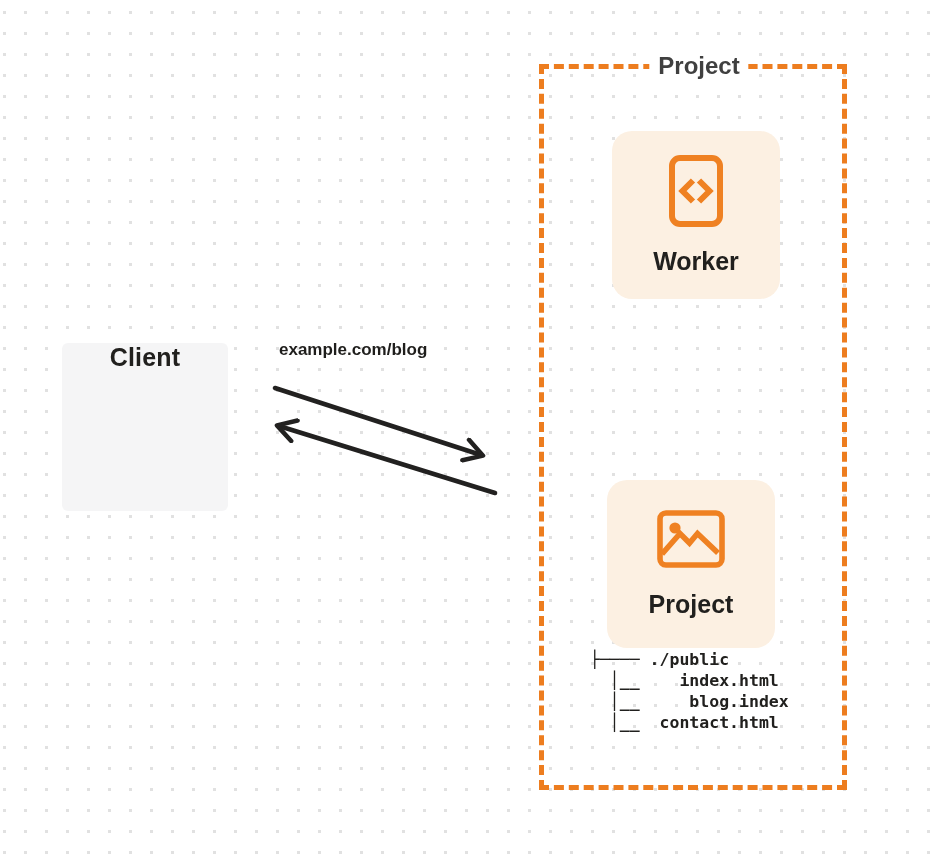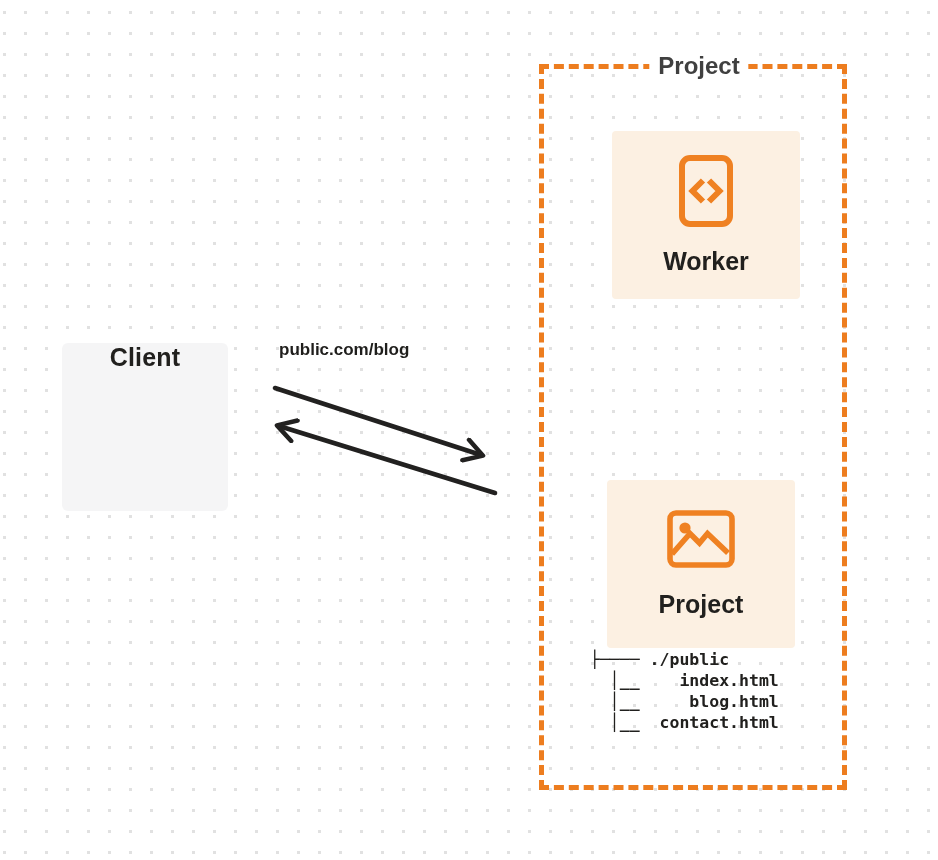--- a/index.html
+++ b/index.html
@@ -34,22 +34,22 @@
   }
   .project-label {
     position:absolute; top:-18px; left:calc(50% + 6px);
     transform:translateX(-50%);
     background:#ffffff; padding:0 9px;
     font-size:24px; font-weight:700; color:#404040;
     white-space:nowrap; line-height:30px;
   }
   .card {
     position:absolute;
-    width:188px; height:168px;
-    background:#fcf0e2; border-radius:4px;
+    width:168px; height:168px;
+    background:#fcf0e2; border-radius:20px;
     display:flex; flex-direction:column;
     align-items:center; justify-content:center;
   }
   .card.worker { left:612px; top:131px; }
   .card.assets { left:607px; top:480px; }
   .card .icon-wrap { display:block; line-height:0; }
   .card.worker .card-label { margin-top:19px; }
   .card.assets .card-label { margin-top:21px; }
   .card-label { font-size:25px; font-weight:700; color:#21201e; }
   .file-tree {
@@ -63,21 +63,21 @@
 </style>
 </head>
 <body>
 
 <div class="canvas">
 
   <div class="client-box">
     <span class="node-label">Client</span>
   </div>
 
-  <div class="request-label">public.com/blog</div>
+  <div class="request-label">example.com/blog</div>
 
   <svg class="arrows" width="270" height="140" viewBox="0 0 270 140">
     <defs>
       <marker id="ah" viewBox="0 0 12 12" refX="9.5" refY="6" markerWidth="5.6" markerHeight="5.6" orient="auto-start-reverse">
         <path d="M2,1 L10.5,6 L2,11" fill="none" stroke="#222120" stroke-width="2.1" stroke-linecap="round" stroke-linejoin="round"></path>
       </marker>
     </defs>
     <line x1="25" y1="18" x2="231" y2="85" stroke="#222120" stroke-width="4.6" stroke-linecap="round" marker-end="url(#ah)"></line>
     <line x1="245" y1="123" x2="29" y2="56" stroke="#222120" stroke-width="4.6" stroke-linecap="round" marker-end="url(#ah)"></line>
   </svg>
@@ -103,16 +103,16 @@
         <rect x="4" y="4" width="62" height="52" rx="6" fill="none" stroke="#ef8122" stroke-width="5.6"></rect>
         <circle cx="19" cy="19" r="5.6" fill="#ef8122"></circle>
         <path d="M6,45 L24,24.5 L33.5,34 L41.5,24.5 L62,44" fill="none" stroke="#ef8122" stroke-width="5.6" stroke-linejoin="miter"></path>
       </svg>
     </span>
     <div class="card-label">Project</div>
   </div>
 
   <pre class="file-tree">├──── ./public
   │__    index.html
-  │__     blog.html
+  │__     blog.index
   │__  contact.html</pre>
 
 </div>
 
 </body></html>

